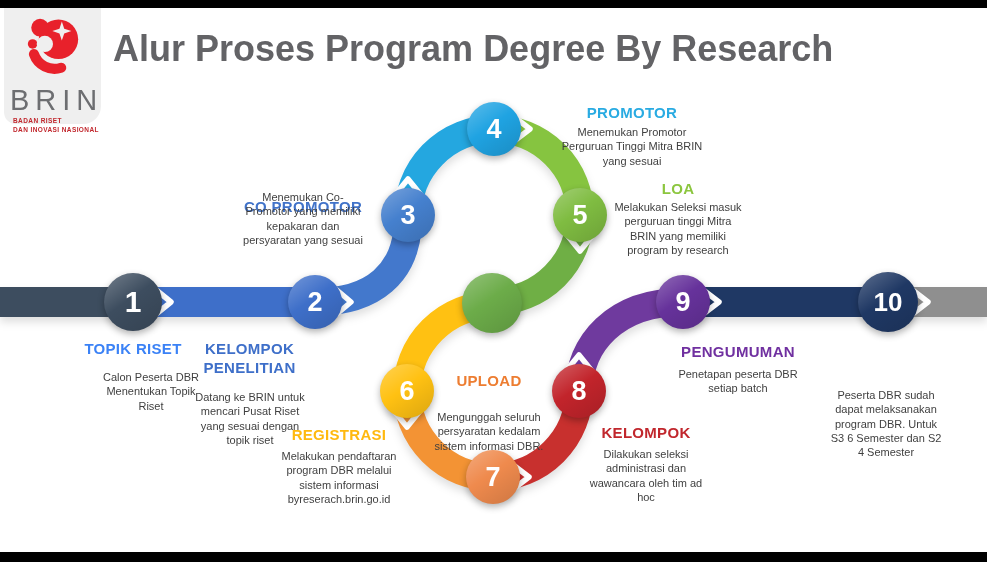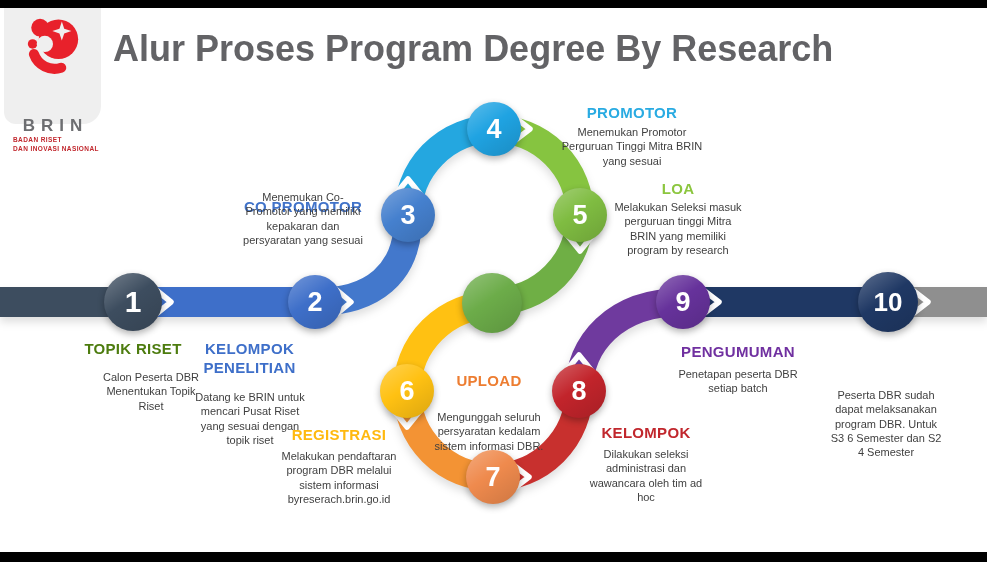--- a/index.html
+++ b/index.html
@@ -8,21 +8,21 @@
     font-family:"Liberation Sans", sans-serif;
   }
   .bar{position:absolute;left:0;width:987px;background:#000;}
   .bar.top{top:0;height:8px;}
   .bar.bottom{bottom:0;height:10px;}
   .logo-card{
     position:absolute;left:4px;top:8px;width:97px;height:116px;
     background:#EFEFEF;border-radius:0 0 18px 12px;text-align:center;
   }
   .logo-mark{margin-top:4px;}
-  .logo-brand{font-size:17px;letter-spacing:6px;margin-left:6px;font-weight:700;margin-top:32px;}
+  .logo-brand{font-size:29px;letter-spacing:6px;margin-left:6px;font-weight:400;}
   .logo-tagline{font-size:6.5px;font-weight:bold;letter-spacing:.4px;text-align:left;padding-left:9px;line-height:1.35;}
   .page-title{
     position:absolute;left:113px;top:28px;width:860px;
     font-size:36px;font-weight:bold;letter-spacing:0px;white-space:nowrap;
   }
   .flow-svg{position:absolute;left:0;top:0;filter:drop-shadow(0 5px 4px rgba(0,0,0,0.13));}
   .node{
     position:absolute;border-radius:50%;display:flex;align-items:center;justify-content:center;
     color:#fff;font-weight:bold;font-size:27px;
     background-image:linear-gradient(145deg, rgba(255,255,255,.28), rgba(255,255,255,0) 45%, rgba(0,0,0,.14));
@@ -115,21 +115,21 @@
   <div class="node" style="left: 552px; top: 364px; width: 54px; height: 54px; background-color: rgb(194, 36, 43);">
       <span>8</span>
     </div>
   <div class="node" style="left: 656px; top: 275px; width: 54px; height: 54px; background-color: rgb(102, 50, 155);">
       <span>9</span>
     </div>
   <div class="node" style="left: 858px; top: 272px; width: 60px; height: 60px; font-size: 26px; background-color: rgb(31, 56, 100);">
       <span>10</span>
     </div>
 
-  <div class="step-label" style="left: 73px; top: 340px; width: 120px; color: #4d7c0f;">TOPIK RISET</div>
+  <div class="step-label" style="left: 73px; top: 340px; width: 120px; color: #3b82f6;">TOPIK RISET</div>
   <div class="step-desc" style="left:95px;top:370px;width:112px;">Calon Peserta DBR Menentukan Topik Riset</div>
 
   <div class="step-label" style="left: 192px; top: 340px; width: 115px; color: rgb(62, 111, 201);">KELOMPOK PENELITIAN</div>
   <div class="step-desc" style="left:188px;top:390px;width:124px;">Datang ke BRIN untuk mencari Pusat Riset yang sesuai dengan topik riset</div>
 
   <div class="step-label" style="left: 233px; top: 166px; width: 140px; color: rgb(65, 115, 201); margin-top: 32px;">CO PROMOTOR</div>
   <div class="step-desc" style="left:243px;top:190px;width:120px;">Menemukan Co-Promotor yang memiliki kepakaran dan persyaratan yang sesuai</div>
 
   <div class="step-label" style="left: 557px; top: 104px; width: 150px; color: rgb(41, 171, 226);">PROMOTOR</div>
   <div class="step-desc" style="left:556px;top:125px;width:152px;">Menemukan Promotor Perguruan Tinggi Mitra BRIN yang sesuai</div>

